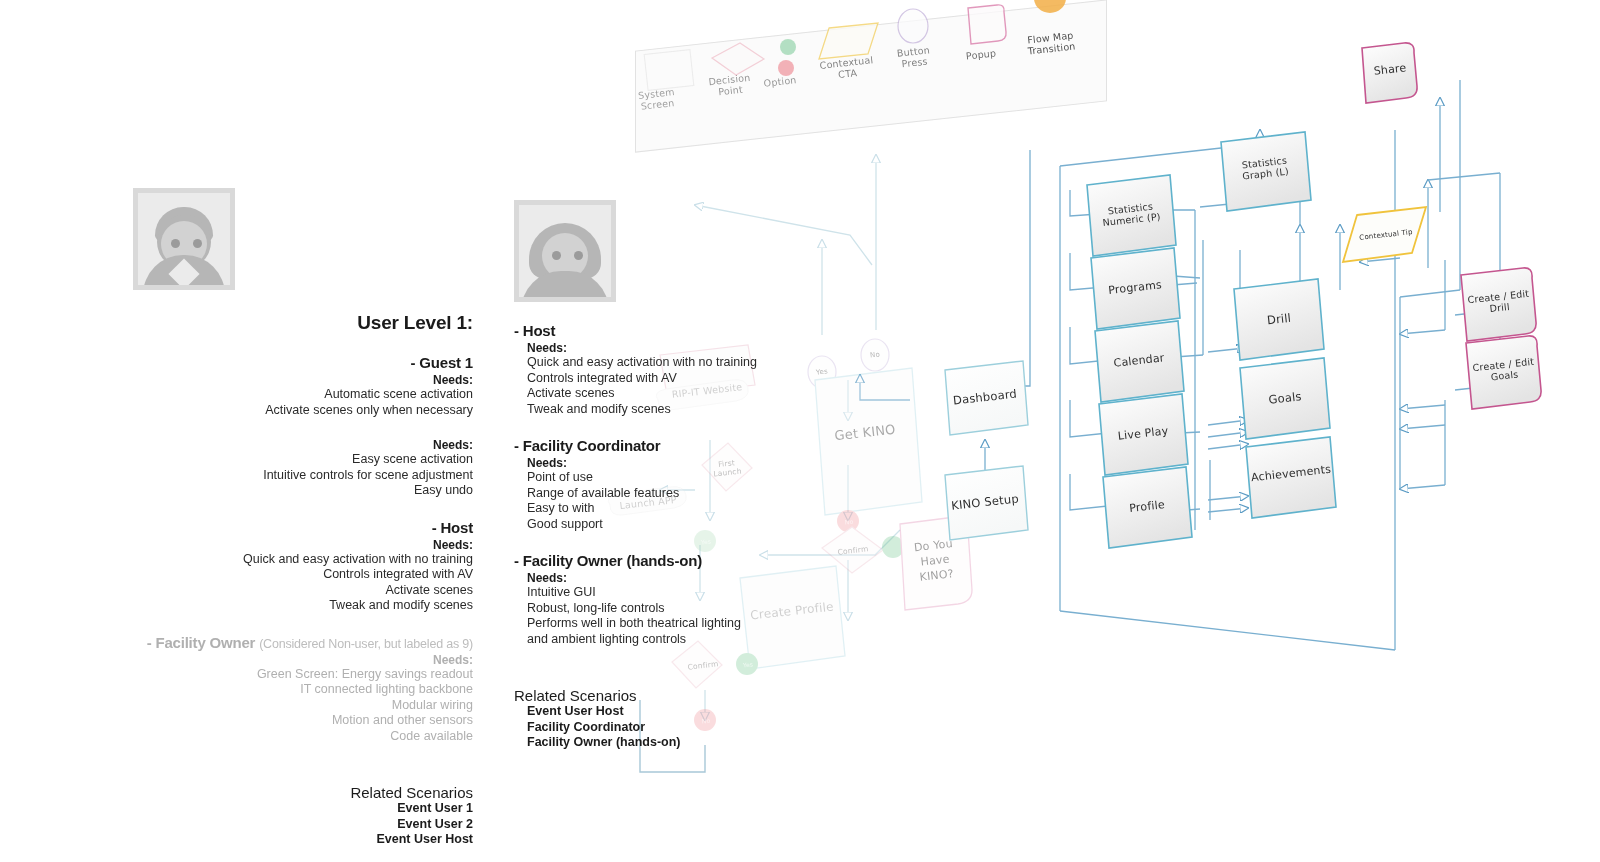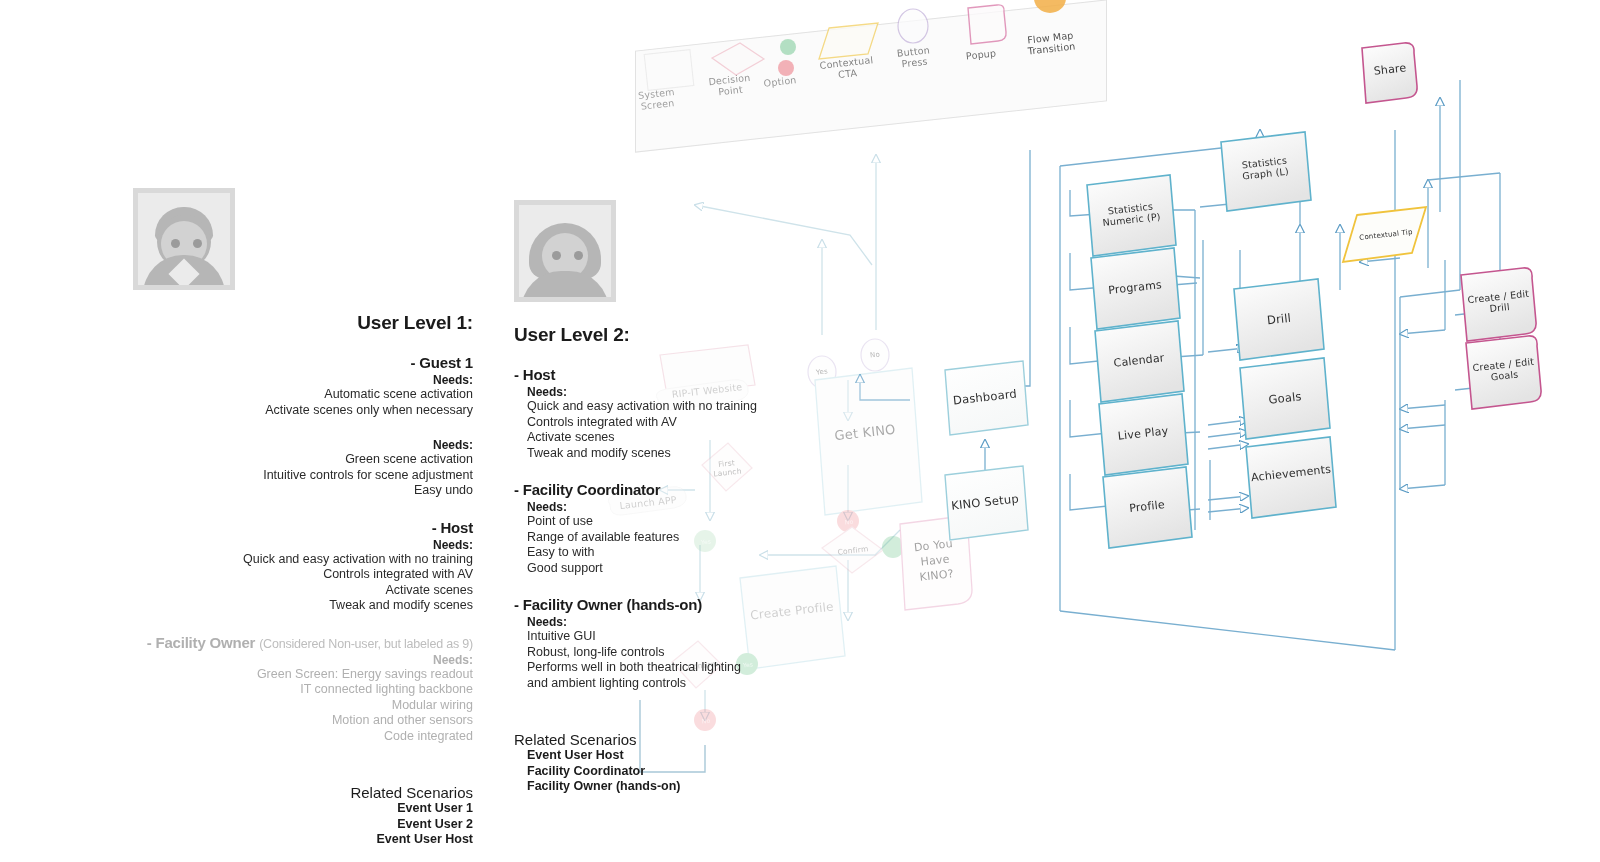--- a/index.html
+++ b/index.html
@@ -95,21 +95,21 @@
 
     <div class="role">
       <div class="role-name">- Guest 1</div>
       <div class="needs-label">Needs:</div>
       <div class="need">Automatic scene activation</div>
       <div class="need">Activate scenes only when necessary</div>
     </div>
 
     <div class="role">
       <div class="needs-label">Needs:</div>
-      <div class="need">Green scene activation</div>
+      <div class="need">Easy scene activation</div>
       <div class="need">Intuitive controls for scene adjustment</div>
       <div class="need">Easy undo</div>
     </div>
 
     <div class="role">
       <div class="role-name">- Host</div>
       <div class="needs-label">Needs:</div>
       <div class="need">Quick and easy activation with no training</div>
       <div class="need">Controls integrated with AV</div>
       <div class="need">Activate scenes</div>
@@ -119,42 +119,41 @@
     <div class="role muted">
       <div class="role-name">
         <span>- Facility Owner</span>
         <span class="role-note">(Considered Non-user, but labeled as 9)</span>
       </div>
       <div class="needs-label">Needs:</div>
       <div class="need">Green Screen: Energy savings readout</div>
       <div class="need">IT connected lighting backbone</div>
       <div class="need">Modular wiring</div>
       <div class="need">Motion and other sensors</div>
-      <div class="need">Code integrated</div>
+      <div class="need">Code available</div>
     </div>
 
     <div class="rel">
       <div class="rel-title">Related Scenarios</div>
       <div class="rel-item">Event User 1</div>
       <div class="rel-item">Event User 2</div>
       <div class="rel-item">Event User Host</div>
     </div>
   </div>
 
   <div class="persona" style="left:514px;top:200px;width:350px;z-index:5;">
     <div class="avatar f">
       <div class="inner">
         <div class="hair2"></div>
         <div class="face"></div>
         <div class="eye l"></div>
           <div class="eye r"></div>
         <div class="body"></div>
       </div>
     </div>
-    <div class="lvl-title">User Level 2:</div>
 
     <div class="role">
       <div class="role-name">- Host</div>
       <div class="needs-label">Needs:</div>
       <div class="need">Quick and easy activation with no training</div>
       <div class="need">Controls integrated with AV</div>
       <div class="need">Activate scenes</div>
       <div class="need">Tweak and modify scenes</div>
     </div>
 

